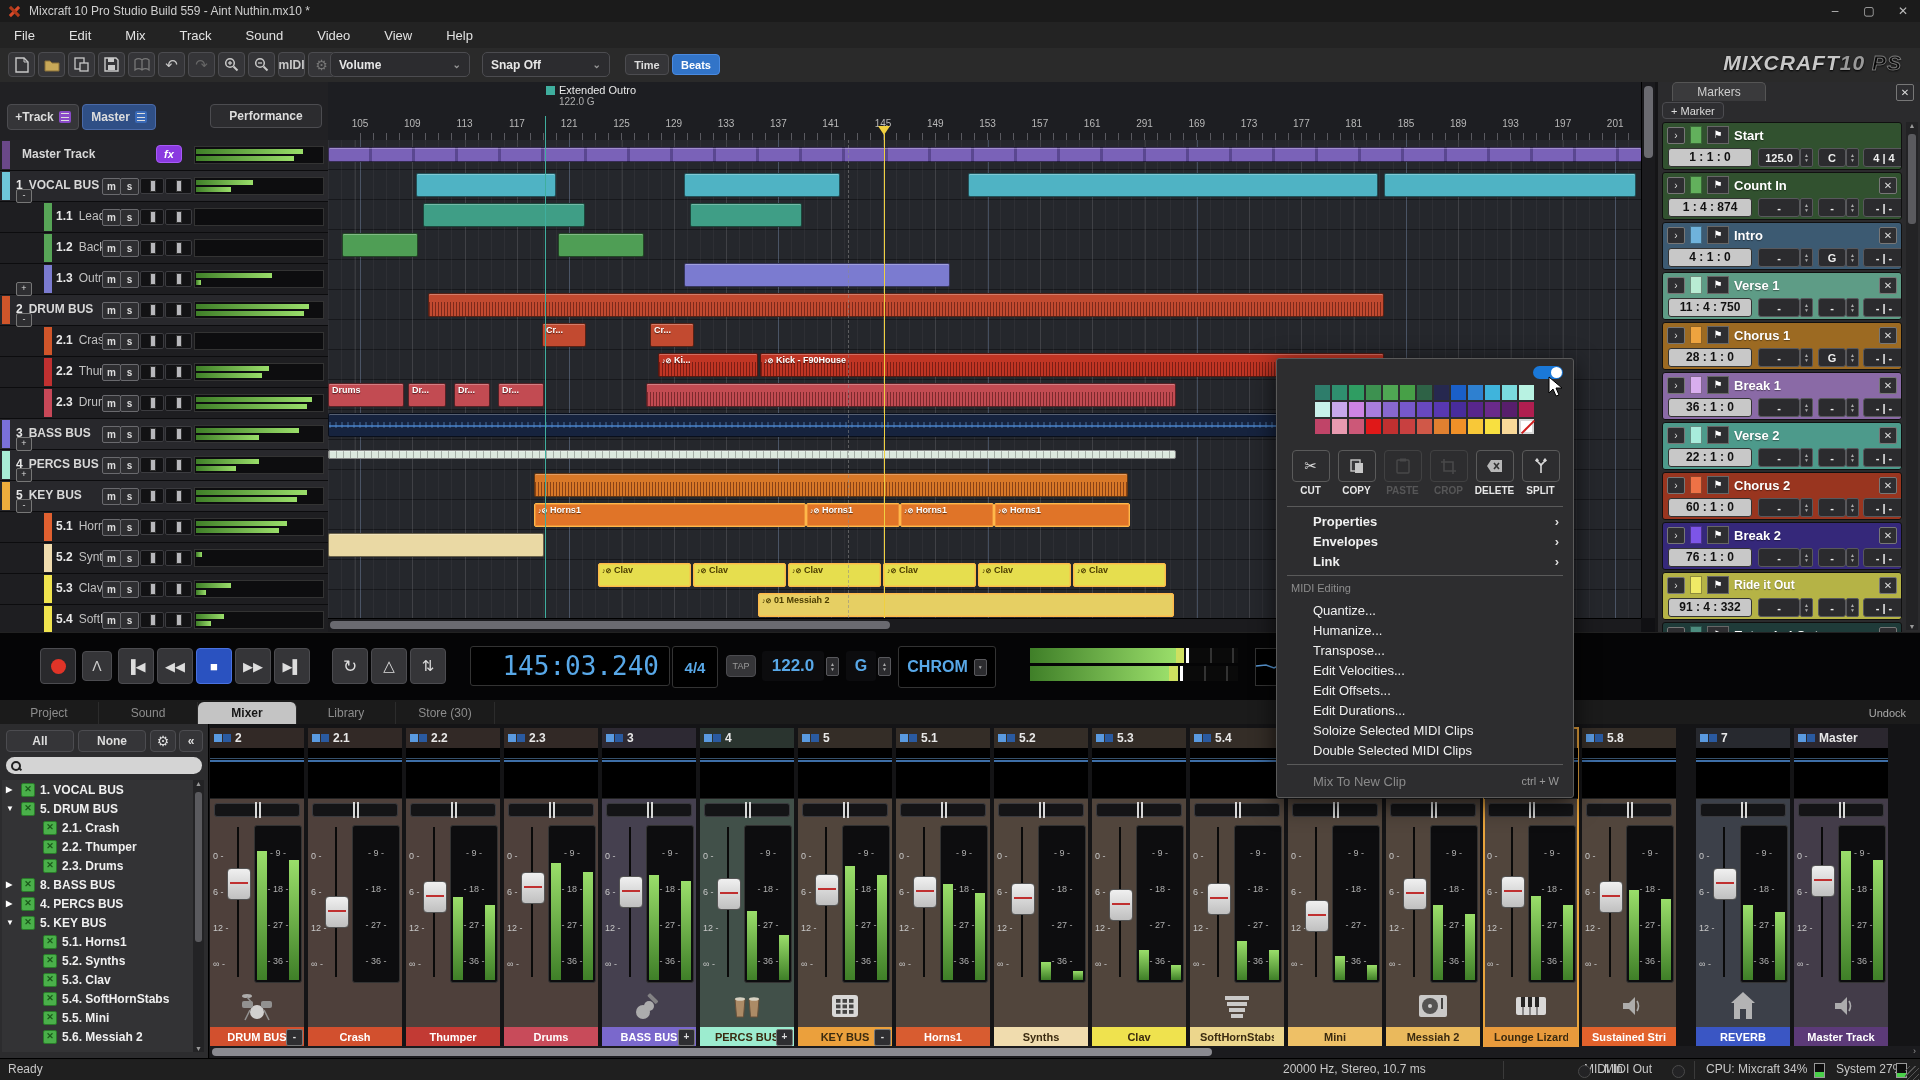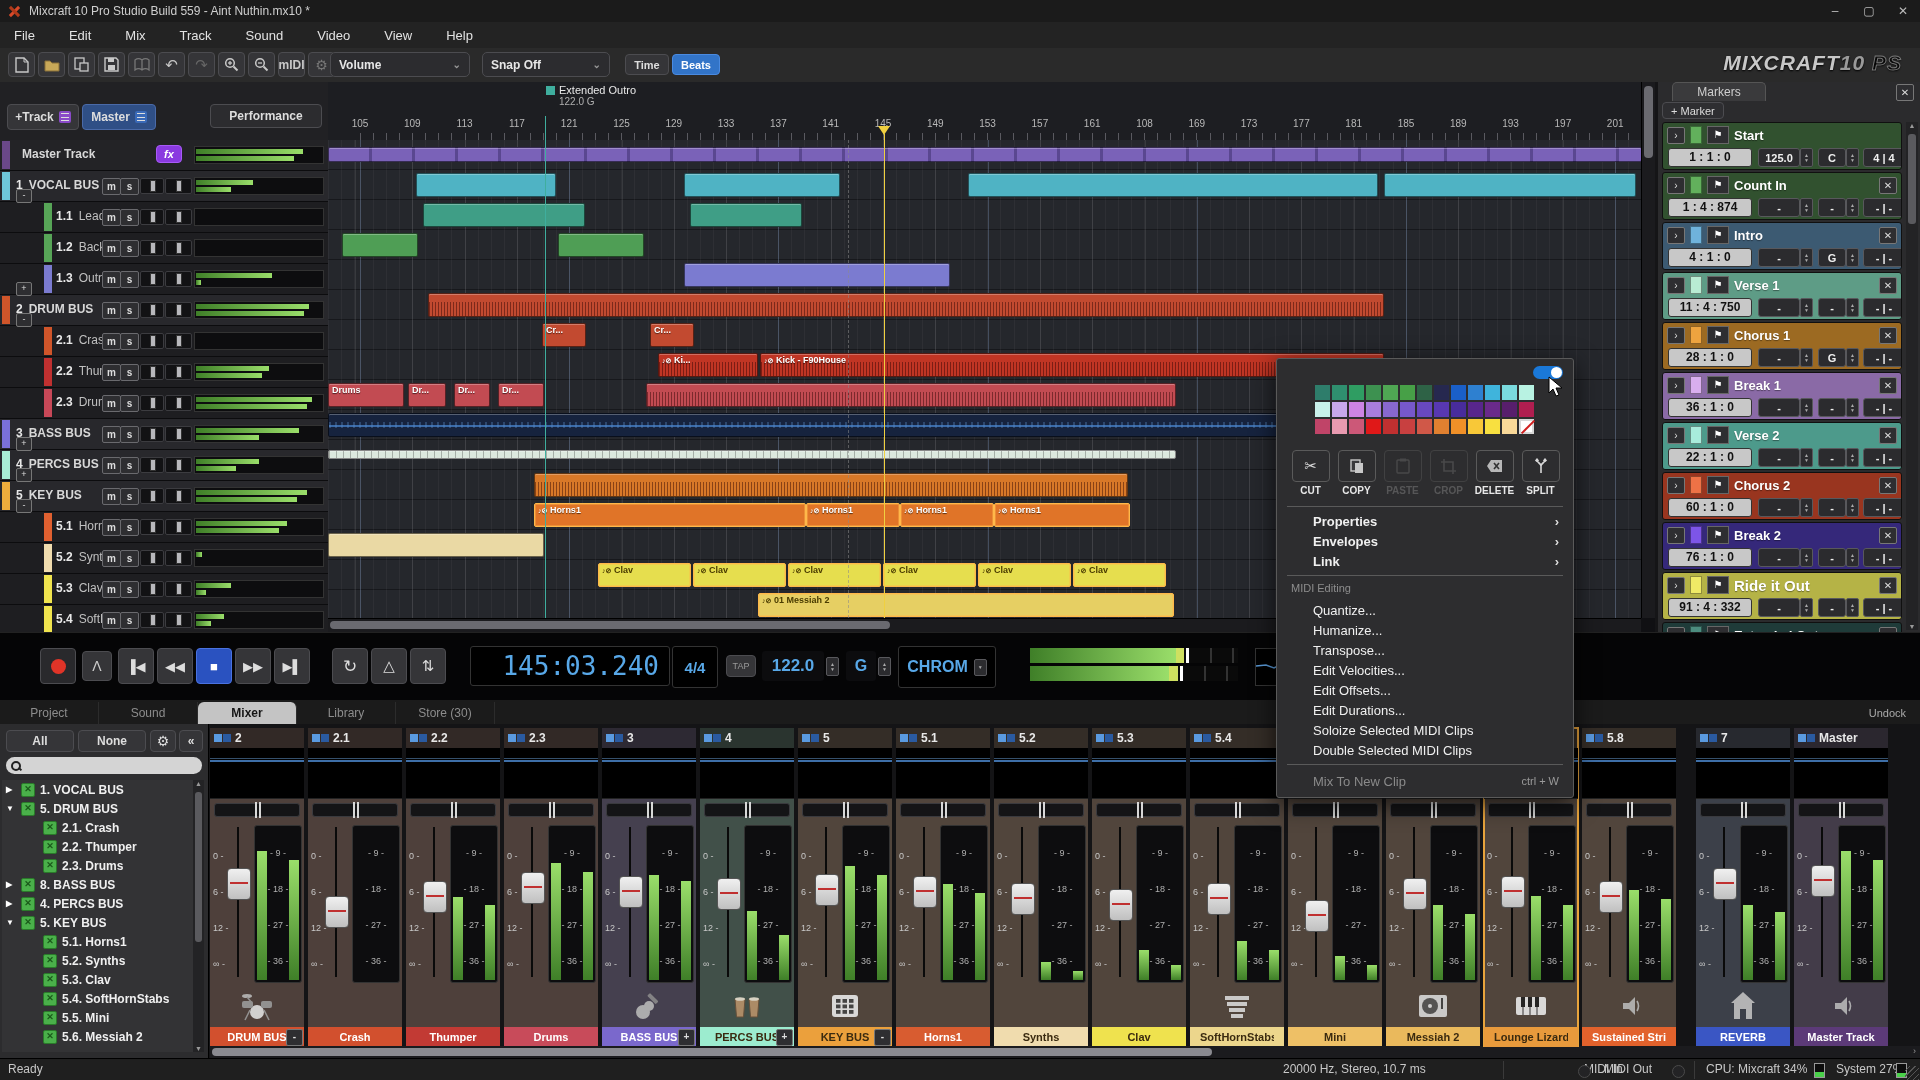--- a/index.html
+++ b/index.html
@@ -422,21 +422,21 @@
           <span style="position:absolute;left:279.5px;top:36px;width:28px;text-align:center;font-size:10px;color:#b8b8b8;">125</span>
           <span style="position:absolute;left:331.8px;top:36px;width:28px;text-align:center;font-size:10px;color:#b8b8b8;">129</span>
           <span style="position:absolute;left:384.1px;top:36px;width:28px;text-align:center;font-size:10px;color:#b8b8b8;">133</span>
           <span style="position:absolute;left:436.4px;top:36px;width:28px;text-align:center;font-size:10px;color:#b8b8b8;">137</span>
           <span style="position:absolute;left:488.7px;top:36px;width:28px;text-align:center;font-size:10px;color:#b8b8b8;">141</span>
           <span style="position:absolute;left:541.0px;top:36px;width:28px;text-align:center;font-size:10px;color:#b8b8b8;">145</span>
           <span style="position:absolute;left:593.3px;top:36px;width:28px;text-align:center;font-size:10px;color:#b8b8b8;">149</span>
           <span style="position:absolute;left:645.6px;top:36px;width:28px;text-align:center;font-size:10px;color:#b8b8b8;">153</span>
           <span style="position:absolute;left:697.9px;top:36px;width:28px;text-align:center;font-size:10px;color:#b8b8b8;">157</span>
           <span style="position:absolute;left:750.2px;top:36px;width:28px;text-align:center;font-size:10px;color:#b8b8b8;">161</span>
-          <span style="position:absolute;left:802.5px;top:36px;width:28px;text-align:center;font-size:10px;color:#b8b8b8;">108</span>
+          <span style="position:absolute;left:802.5px;top:36px;width:28px;text-align:center;font-size:10px;color:#b8b8b8;">291</span>
           <span style="position:absolute;left:854.8px;top:36px;width:28px;text-align:center;font-size:10px;color:#b8b8b8;">169</span>
           <span style="position:absolute;left:907.1px;top:36px;width:28px;text-align:center;font-size:10px;color:#b8b8b8;">173</span>
           <span style="position:absolute;left:959.4px;top:36px;width:28px;text-align:center;font-size:10px;color:#b8b8b8;">177</span>
           <span style="position:absolute;left:1011.7px;top:36px;width:28px;text-align:center;font-size:10px;color:#b8b8b8;">181</span>
           <span style="position:absolute;left:1064.0px;top:36px;width:28px;text-align:center;font-size:10px;color:#b8b8b8;">185</span>
           <span style="position:absolute;left:1116.3px;top:36px;width:28px;text-align:center;font-size:10px;color:#b8b8b8;">189</span>
           <span style="position:absolute;left:1168.6px;top:36px;width:28px;text-align:center;font-size:10px;color:#b8b8b8;">193</span>
           <span style="position:absolute;left:1220.9px;top:36px;width:28px;text-align:center;font-size:10px;color:#b8b8b8;">197</span>
           <span style="position:absolute;left:1273.2px;top:36px;width:28px;text-align:center;font-size:10px;color:#b8b8b8;">201</span>
         </div>
@@ -773,21 +773,21 @@
                 <span>▼</span>
               </span>
     <span class="valbox" style="position:absolute;left:200px;top:1px;width:40px;height:17px;">- | -</span>
   </div>
           </div>
           <div class="mcard" style="background:#b5b346;height:48px;">
             <div style="height:24px;display:flex;align-items:center;gap:5px;padding:0 4px;">
     <span class="mbtn">›</span>
     <span style="width:10px;height:16px;background:#efea66;border:1px solid rgba(0,0,0,.4);"></span>
     <span style="width:20px;height:16px;background:#2e2e31;border:1px solid #666;color:#fff;font-size:10px;text-align:center;line-height:15px;">⚑</span>
-    <span style="font-size:15px;font-weight:bold;color:#fff;text-shadow:0 1px 1px rgba(0,0,0,.4);">Ride it Out</span>
+    <span style="font-size:12px;font-weight:bold;color:#fff;text-shadow:0 1px 1px rgba(0,0,0,.4);">Ride it Out</span>
     <span class="mbtn" style="margin-left:auto;">✕</span>
   </div>
             <div style="height:22px;position:relative;">
     <span style="position:absolute;left:5px;top:1px;width:82px;height:17px;background:#c8c8c8;border:1px solid #333;border-radius:3px;color:#111;font-size:12px;font-weight:bold;text-align:center;line-height:17px;">91 : 4 : 332</span>
     <span class="valbox" style="position:absolute;left:95px;top:1px;width:40px;height:17px;">-</span>
     <span class="spin" style="position:absolute;left:137px;top:1px;">
                 <span>▲</span>
                 <span>▼</span>
               </span>
     <span class="valbox" style="position:absolute;left:155px;top:1px;width:26px;height:17px;">-</span>

